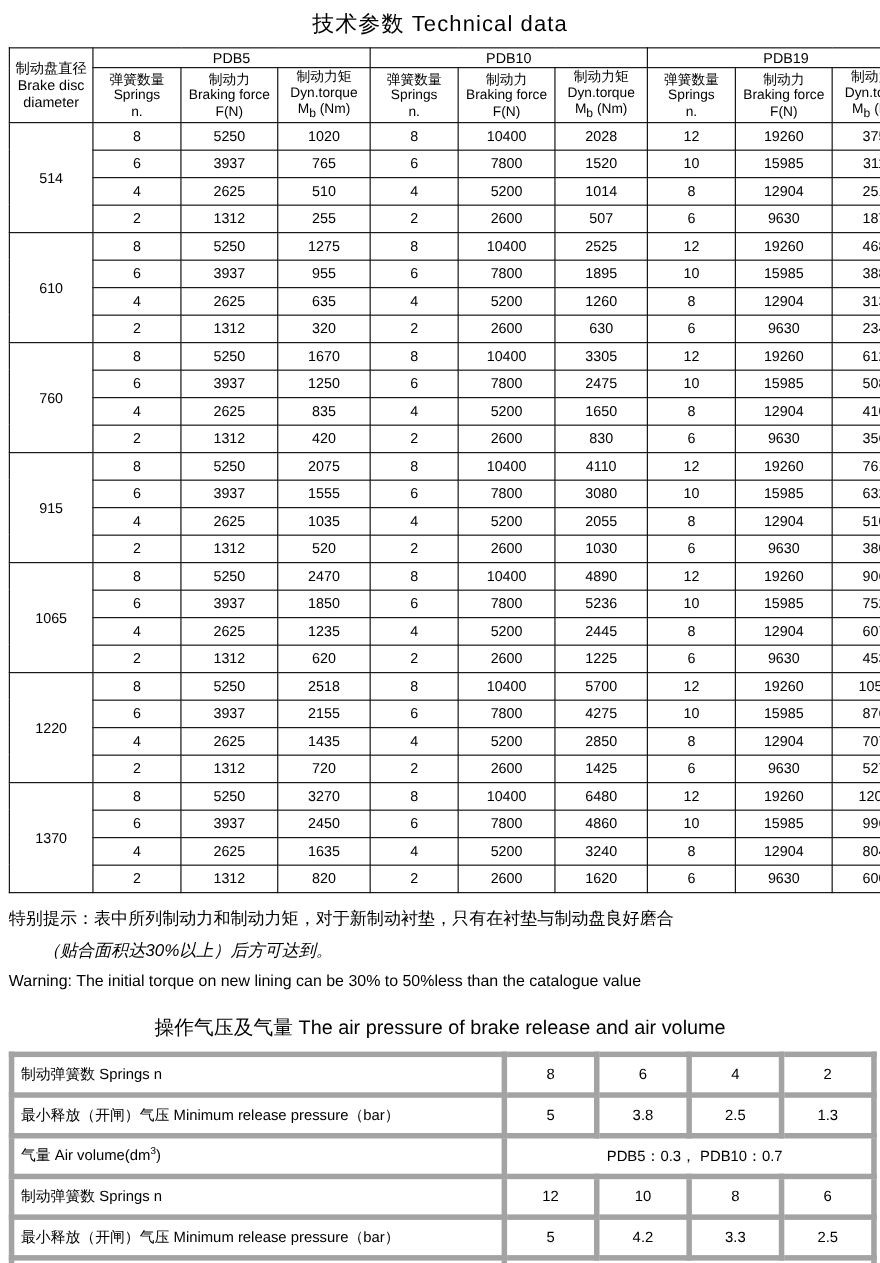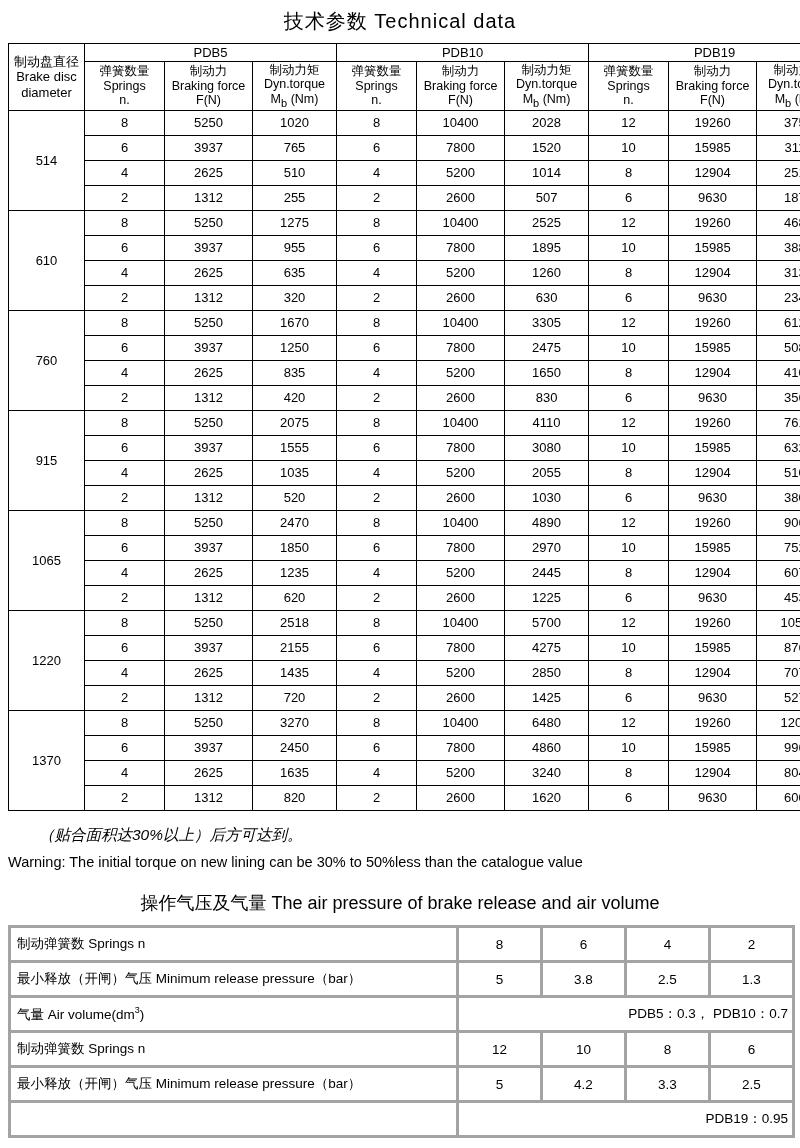--- a/index.html
+++ b/index.html
@@ -76,32 +76,32 @@
     text-align:center;
     font-size:18px;
     padding:14px 0 10px 0;
   }
   table.air{
     border-collapse:collapse;
     width:784px;
     table-layout:fixed;
   }
   table.air td{
-    border:3px solid #a3a3a3;
+    border:5px solid #a3a3a3;
     font-size:13.5px;
     padding:5px 4px;
     height:22px;
   }
   table.air td.label{
     text-align:left;
     padding-left:6px;
     font-size:13.5px;
   }
   table.air td.val{text-align:center;}
-  table.air td.wide{text-align:right;padding-left:14px;}
+  table.air td.wide{text-align:center;padding-left:14px;}
   sup{font-size:9px;}
   .sm{font-size:11px;}
 </style>
 </head>
 <body>
 
 <div class="page">
 
   <div class="title">技术参数   Technical data</div>
 
@@ -372,21 +372,21 @@
           <td class="grp-sep">12</td>
           <td>19260</td>
           <td>9060</td>
         </tr>
         <tr class="data-row">
           <td class="grp-sep">6</td>
           <td>3937</td>
           <td>1850</td>
           <td class="grp-sep">6</td>
           <td>7800</td>
-          <td>2970</td>
+          <td>5236</td>
           <td class="grp-sep">10</td>
           <td>15985</td>
           <td>7520</td>
         </tr>
         <tr class="data-row">
           <td class="grp-sep">4</td>
           <td>2625</td>
           <td>1235</td>
           <td class="grp-sep">4</td>
           <td>5200</td>
@@ -493,20 +493,21 @@
           <td>2600</td>
           <td>1620</td>
           <td class="grp-sep">6</td>
           <td>9630</td>
           <td>6000</td>
         </tr>
       </tbody>
   </table>
 
   <div class="notes">
+    <p class="cn-note">特别提示：表中所列制动力和制动力矩，对于新制动衬垫，只有在衬垫与制动盘良好磨合</p>
     <p class="cn-note">
         <span class="ind">（贴合面积达30%以上）后方可达到。</span>
       </p>
     <p class="en-note">Warning: The initial torque on new lining can be 30% to 50%less than the catalogue value</p>
   </div>
 
   <div class="subtitle2">操作气压及气量 The air pressure of brake release and air volume</div>
 
   <table class="air">
     <colgroup>

